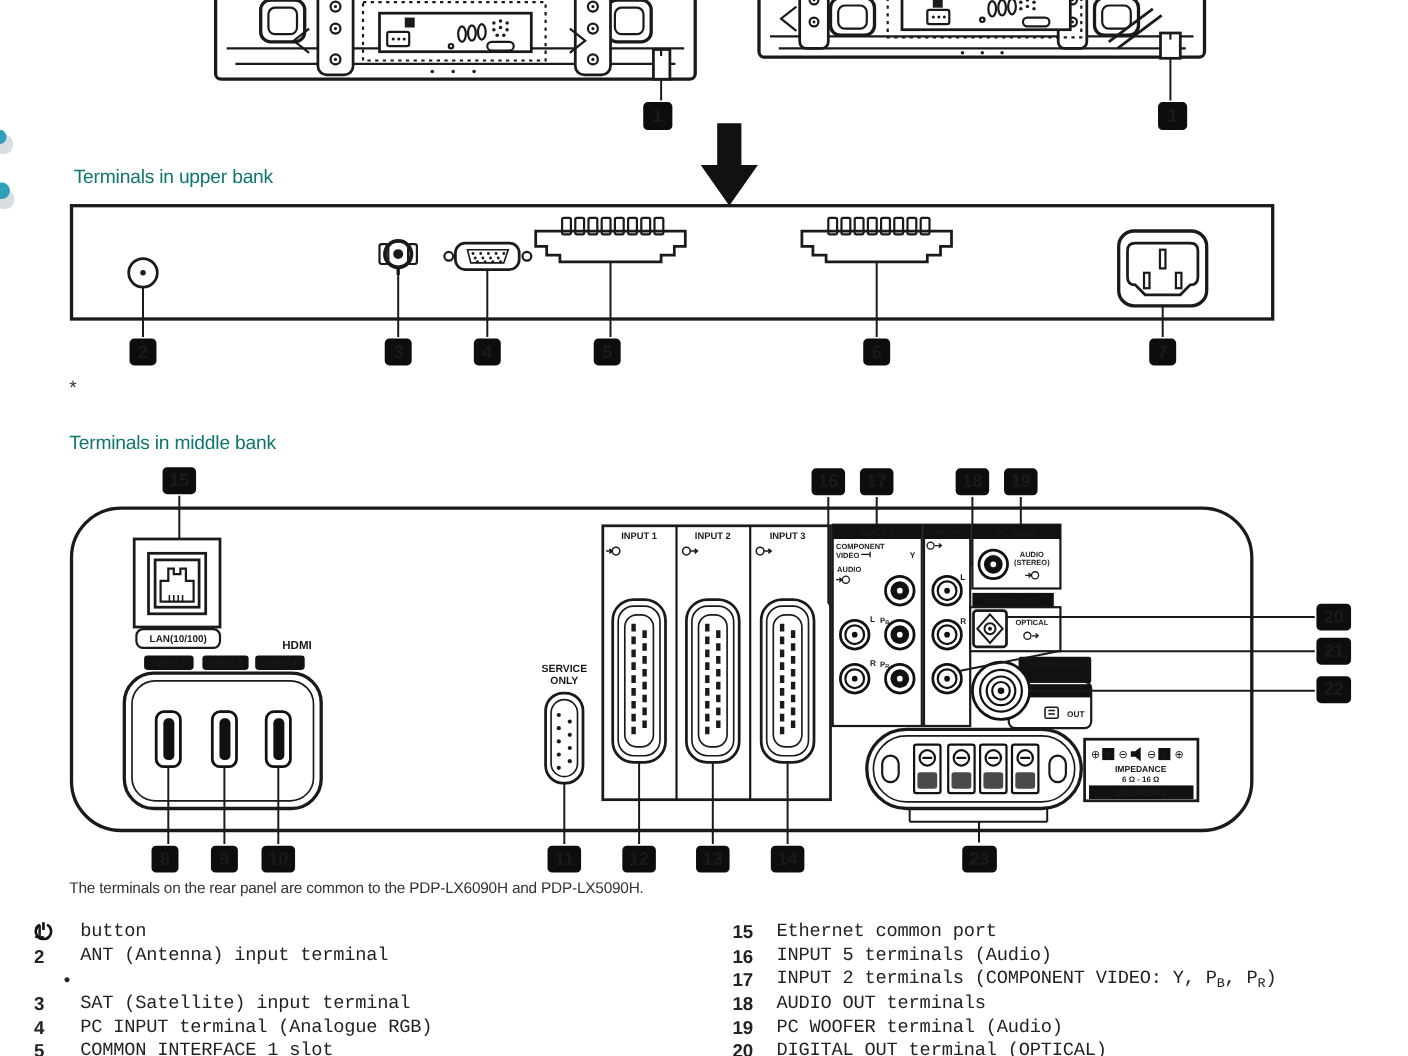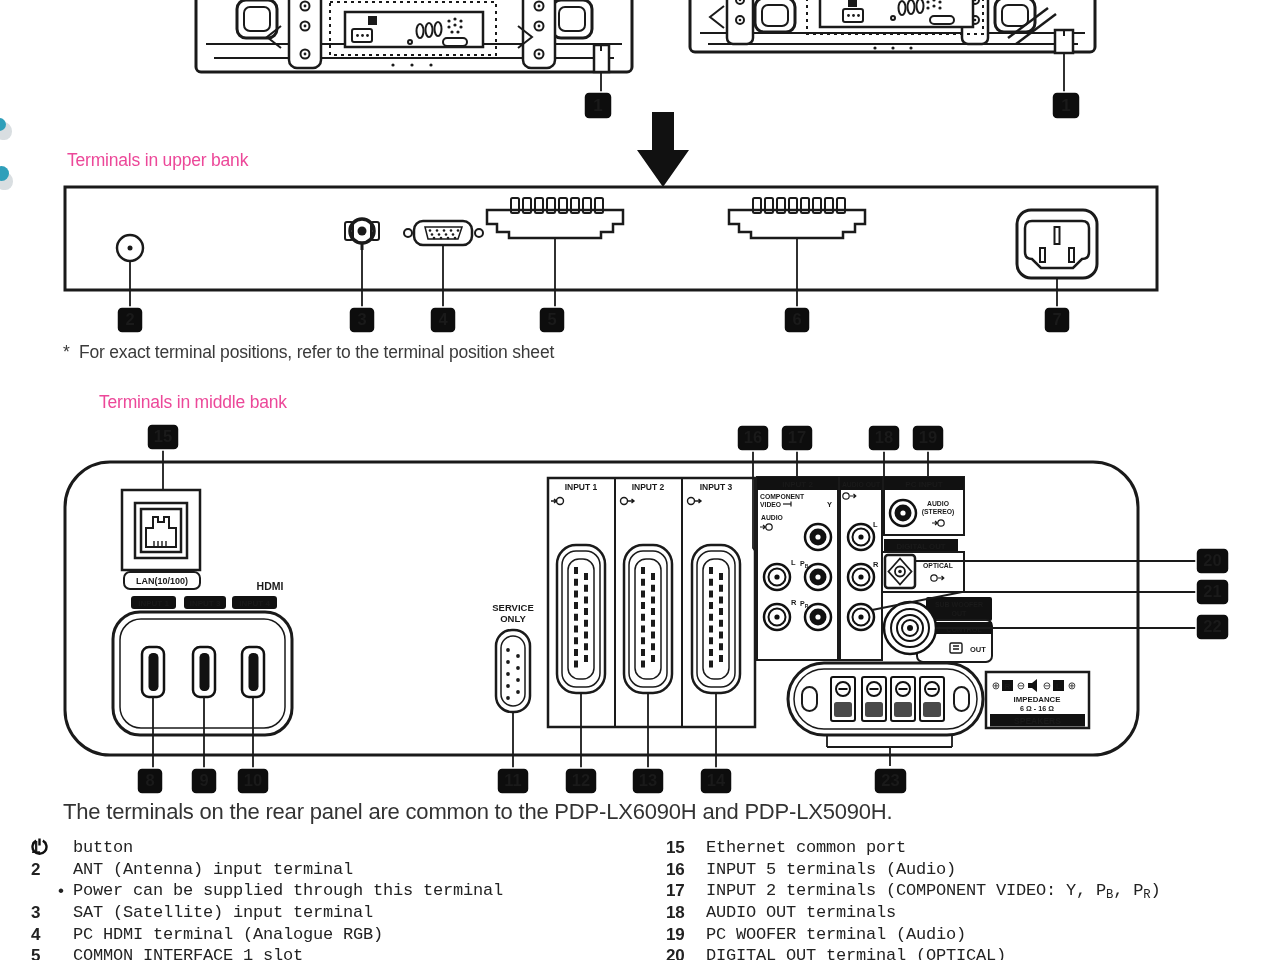--- a/index.html
+++ b/index.html
@@ -1,24 +1,24 @@
 <!DOCTYPE html>
 <html><head>
 <meta charset="utf-8">
 <style>
   html,body{margin:0;padding:0;background:#fff;}
   .page{position:relative;width:1280px;height:960px;background:#ffffff;overflow:hidden;
         font-family:"Liberation Sans",sans-serif;color:#2e2e2e;}
   svg{position:absolute;left:0;display:block;}
   svg text{font-family:"Liberation Sans",sans-serif;fill:#1a1a1a;}
-  .heading{position:absolute;font-size:17.5px;color:#ec4899;letter-spacing:-0.2px;}
+  .heading{position:absolute;font-size:17.5px;color:#0f766e;letter-spacing:-0.2px;}
   .note{position:absolute;left:63px;top:340px;font-size:17.5px;color:#3a3a3a;line-height:24px;letter-spacing:-0.2px;}
   .note .mark{position:absolute;left:0;top:0;}
   .note .lines{margin-left:16px;}
-  .footer-text{position:absolute;left:63px;top:799px;font-size:22px;color:#333;letter-spacing:-0.2px;}
+  .footer-text{position:absolute;left:63px;top:799px;font-size:14px;color:#333;letter-spacing:-0.2px;}
   .legend{position:absolute;top:837px;font-size:17px;color:#222;letter-spacing:-0.2px;}
   .legend .row{display:flex;align-items:flex-start;height:21.7px;line-height:21.7px;}
   .legend .num{font-weight:bold;flex:0 0 42px;}
   .legend.right .num{flex:0 0 40px;}
   .legend .bullet-pad{flex:0 0 27px;}
   .legend .bullet{flex:0 0 15px;}
   .legend .txt{white-space:nowrap;font-family:Liberation Mono, monospace;}
   .legend sub{font-size:0.72em;vertical-align:-0.25em;}
   .pwr-icon{display:inline-block;vertical-align:-3px;margin-right:7px;}
   .edge-blob{position:absolute;background:#d9dee1;width:16px;height:18px;border-radius:40% 60% 55% 45%;}
@@ -265,25 +265,24 @@
       <g>
           <rect x="1044" y="307" width="26" height="26" rx="5" fill="#0d0d0d" stroke="#fff" stroke-width="1.5"></rect>
           <text x="1057" y="325" fill="#fff">7</text>
         </g>
     </g>
   </svg>
 
   <div class="note">
     <span class="mark">*</span>
     <div class="lines">
-      <div>For exact terminal positions, refer to the terminal position sheet</div>
     </div>
   </div>
 
-  <div class="heading" style="left:63px;top:392px;margin-left:36px;">Terminals in middle bank</div>
+  <div class="heading" style="left:63px;top:392px;">Terminals in middle bank</div>
 
   <svg style="top:420px" width="1280" height="400" viewBox="0 420 1280 400">
     <defs>
       <g id="jackdark">
         <circle r="13" fill="#fff" stroke="#111" stroke-width="2.5"></circle>
         <circle r="8.5" fill="#111"></circle>
         <circle r="2.6" fill="#fff"></circle>
       </g>
       <g id="jacklight">
         <circle r="13" fill="#fff" stroke="#111" stroke-width="2.5"></circle>
@@ -616,29 +615,28 @@
             <path d="M5.2,3.6 A7,7 0 1 0 11.8,3.6" stroke="#111" stroke-width="2.4" fill="none"></path>
           </svg><span>button</span></span>
     </div>
     <div class="row">
       <span class="num">2</span>
       <span class="txt">ANT (Antenna) input terminal</span>
     </div>
     <div class="row">
       <span class="bullet-pad"></span>
       <span class="bullet">•</span>
-      <span class="txt">Power can be supplied through this terminal</span>
     </div>
     <div class="row">
       <span class="num">3</span>
       <span class="txt">SAT (Satellite) input terminal</span>
     </div>
     <div class="row">
       <span class="num">4</span>
-      <span class="txt">PC HDMI terminal (Analogue RGB)</span>
+      <span class="txt">PC INPUT terminal (Analogue RGB)</span>
     </div>
     <div class="row">
       <span class="num">5</span>
       <span class="txt">COMMON INTERFACE 1 slot</span>
     </div>
   </div>
 
   <div class="legend right" style="left:666px;">
     <div class="row">
       <span class="num">15</span>

